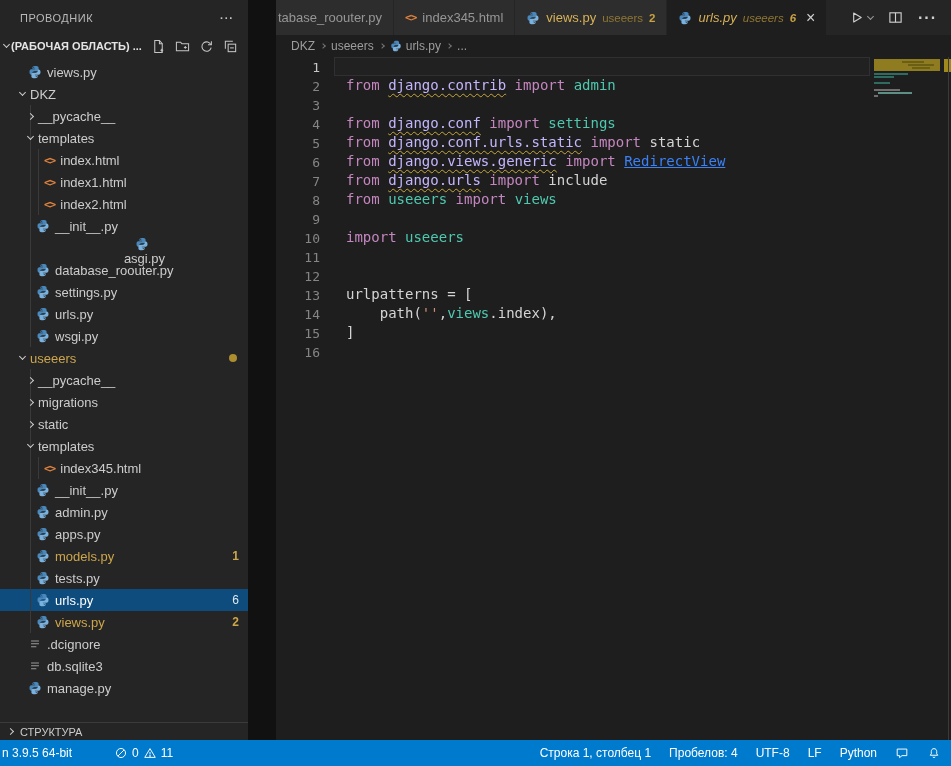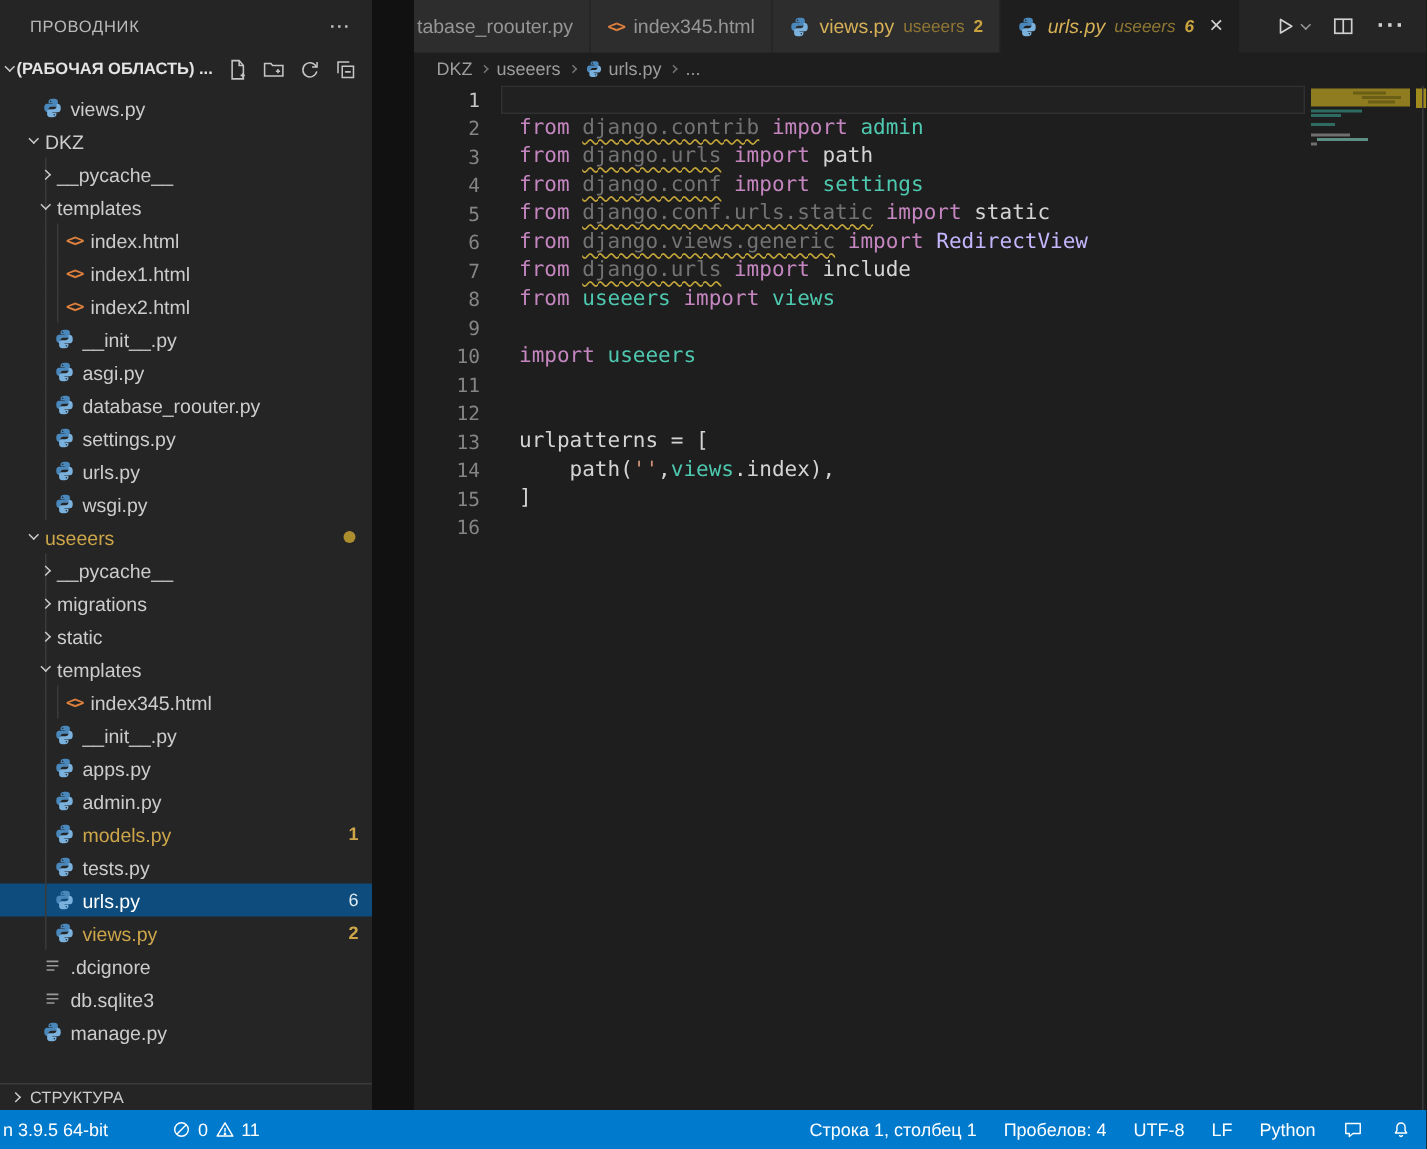--- a/index.html
+++ b/index.html
@@ -70,24 +70,24 @@
                line-height:19px; overflow:hidden; }
   .cur-line-box { position:absolute; left:58px; right:81px; top:0; height:19px;
                   background:#212121; border:1px solid #303032; }
   .code-lines { position:relative; }
   .line { display:flex; height:19px; }
   .ln { width:44px; flex:none; text-align:right; color:#858585; font-size:13px; padding-top:1px; }
   .line.cur .ln { color:#c6c6c6; }
   .lc { padding-left:26px; white-space:pre; color:#d4d4d4; }
   .tk-k { color:#c586c0; }
   .tk-m { color:#4ec9b0; }
-  .tk-r { color:#c4b5fd; }
+  .tk-r { color:#3b82f6;text-decoration:underline; }
   .tk-s { color:#ce9178; }
   .tk-d { color:#d4d4d4; }
-  .tk-q { color:#737373; text-decoration:underline wavy #c7a73a 1px; text-underline-offset:3px;
+  .tk-q { color:#c4b5fd; text-decoration:underline wavy #c7a73a 1px; text-underline-offset:3px;
           text-decoration-skip-ink:none; }
 
   .minimap { position:absolute; top:0; right:7px; width:72px; height:130px; cursor:pointer; }
   .mm-bar { position:absolute; }
   .ovr-ruler { position:absolute; top:0; right:0; width:7px; height:100%; }
   .ovr-tick { position:absolute; left:0; right:0; }
   .code-area::after { content:""; position:absolute; top:0; bottom:0; right:2px; width:1px; background:#3a3a3a; }
 
   
   .statusbar { height:26px; flex:none; background:#007acc; color:#ffffff; display:flex; align-items:center;
@@ -173,21 +173,21 @@
             <span class="tree-label">index2.html</span>
           </div>
           <div class="tree-row" style="padding-left: 36px;">
             <span class="guide" style="left:30px"></span>
             <svg class="ic-py" viewBox="0 0 16 16">
               <path fill="#4a87ba" d="M7.9 1C6.1 1 5 1.8 5 3v1.3h3.1v.5H3.8C2.5 4.8 1.7 5.9 1.7 7.9c0 2 .8 3.1 2.1 3.1h1.1V9.4c0-1.3 1.1-2.3 2.4-2.3h2.9c1.1 0 1.9-.9 1.9-2V3c0-1.2-1.1-2-2.4-2H7.9zM6.6 2.2c.35 0 .6.25.6.6s-.25.6-.6.6-.6-.25-.6-.6.25-.6.6-.6z"></path>
               <path fill="#7ab1dd" d="M8.1 15c1.8 0 2.9-.8 2.9-2v-1.3H7.9v-.5h4.3c1.3 0 2.1-1.1 2.1-3.1 0-2-.8-3.1-2.1-3.1h-1.1v1.6c0 1.3-1.1 2.3-2.4 2.3H5.8c-1.1 0-1.9.9-1.9 2V13c0 1.2 1.1 2 2.4 2h1.8zm1.3-1.2c-.35 0-.6-.25-.6-.6s.25-.6.6-.6.6.25.6.6-.25.6-.6.6z"></path>
             </svg>
             <span class="tree-label">__init__.py</span>
           </div>
-          <div class="tree-row" style="padding-left: 36px;">
+          <div class="tree-row" style="padding-left: 36px; flex-direction: column;">
             <span class="guide" style="left:30px"></span>
             <svg class="ic-py" viewBox="0 0 16 16">
               <path fill="#4a87ba" d="M7.9 1C6.1 1 5 1.8 5 3v1.3h3.1v.5H3.8C2.5 4.8 1.7 5.9 1.7 7.9c0 2 .8 3.1 2.1 3.1h1.1V9.4c0-1.3 1.1-2.3 2.4-2.3h2.9c1.1 0 1.9-.9 1.9-2V3c0-1.2-1.1-2-2.4-2H7.9zM6.6 2.2c.35 0 .6.25.6.6s-.25.6-.6.6-.6-.25-.6-.6.25-.6.6-.6z"></path>
               <path fill="#7ab1dd" d="M8.1 15c1.8 0 2.9-.8 2.9-2v-1.3H7.9v-.5h4.3c1.3 0 2.1-1.1 2.1-3.1 0-2-.8-3.1-2.1-3.1h-1.1v1.6c0 1.3-1.1 2.3-2.4 2.3H5.8c-1.1 0-1.9.9-1.9 2V13c0 1.2 1.1 2 2.4 2h1.8zm1.3-1.2c-.35 0-.6-.25-.6-.6s.25-.6.6-.6.6.25.6.6-.25.6-.6.6z"></path>
             </svg>
             <span class="tree-label">asgi.py</span>
           </div>
           <div class="tree-row" style="padding-left: 36px;">
             <span class="guide" style="left:30px"></span>
             <svg class="ic-py" viewBox="0 0 16 16">
@@ -258,29 +258,29 @@
               <path fill="#7ab1dd" d="M8.1 15c1.8 0 2.9-.8 2.9-2v-1.3H7.9v-.5h4.3c1.3 0 2.1-1.1 2.1-3.1 0-2-.8-3.1-2.1-3.1h-1.1v1.6c0 1.3-1.1 2.3-2.4 2.3H5.8c-1.1 0-1.9.9-1.9 2V13c0 1.2 1.1 2 2.4 2h1.8zm1.3-1.2c-.35 0-.6-.25-.6-.6s.25-.6.6-.6.6.25.6.6-.25.6-.6.6z"></path>
             </svg>
             <span class="tree-label">__init__.py</span>
           </div>
           <div class="tree-row" style="padding-left: 36px;">
             <span class="guide" style="left:30px"></span>
             <svg class="ic-py" viewBox="0 0 16 16">
               <path fill="#4a87ba" d="M7.9 1C6.1 1 5 1.8 5 3v1.3h3.1v.5H3.8C2.5 4.8 1.7 5.9 1.7 7.9c0 2 .8 3.1 2.1 3.1h1.1V9.4c0-1.3 1.1-2.3 2.4-2.3h2.9c1.1 0 1.9-.9 1.9-2V3c0-1.2-1.1-2-2.4-2H7.9zM6.6 2.2c.35 0 .6.25.6.6s-.25.6-.6.6-.6-.25-.6-.6.25-.6.6-.6z"></path>
               <path fill="#7ab1dd" d="M8.1 15c1.8 0 2.9-.8 2.9-2v-1.3H7.9v-.5h4.3c1.3 0 2.1-1.1 2.1-3.1 0-2-.8-3.1-2.1-3.1h-1.1v1.6c0 1.3-1.1 2.3-2.4 2.3H5.8c-1.1 0-1.9.9-1.9 2V13c0 1.2 1.1 2 2.4 2h1.8zm1.3-1.2c-.35 0-.6-.25-.6-.6s.25-.6.6-.6.6.25.6.6-.25.6-.6.6z"></path>
             </svg>
+            <span class="tree-label">admin.py</span>
+          </div>
+          <div class="tree-row" style="padding-left: 36px;">
+            <span class="guide" style="left:30px"></span>
+            <svg class="ic-py" viewBox="0 0 16 16">
+              <path fill="#4a87ba" d="M7.9 1C6.1 1 5 1.8 5 3v1.3h3.1v.5H3.8C2.5 4.8 1.7 5.9 1.7 7.9c0 2 .8 3.1 2.1 3.1h1.1V9.4c0-1.3 1.1-2.3 2.4-2.3h2.9c1.1 0 1.9-.9 1.9-2V3c0-1.2-1.1-2-2.4-2H7.9zM6.6 2.2c.35 0 .6.25.6.6s-.25.6-.6.6-.6-.25-.6-.6.25-.6.6-.6z"></path>
+              <path fill="#7ab1dd" d="M8.1 15c1.8 0 2.9-.8 2.9-2v-1.3H7.9v-.5h4.3c1.3 0 2.1-1.1 2.1-3.1 0-2-.8-3.1-2.1-3.1h-1.1v1.6c0 1.3-1.1 2.3-2.4 2.3H5.8c-1.1 0-1.9.9-1.9 2V13c0 1.2 1.1 2 2.4 2h1.8zm1.3-1.2c-.35 0-.6-.25-.6-.6s.25-.6.6-.6.6.25.6.6-.25.6-.6.6z"></path>
+            </svg>
             <span class="tree-label">apps.py</span>
-          </div>
-          <div class="tree-row" style="padding-left: 36px;">
-            <span class="guide" style="left:30px"></span>
-            <svg class="ic-py" viewBox="0 0 16 16">
-              <path fill="#4a87ba" d="M7.9 1C6.1 1 5 1.8 5 3v1.3h3.1v.5H3.8C2.5 4.8 1.7 5.9 1.7 7.9c0 2 .8 3.1 2.1 3.1h1.1V9.4c0-1.3 1.1-2.3 2.4-2.3h2.9c1.1 0 1.9-.9 1.9-2V3c0-1.2-1.1-2-2.4-2H7.9zM6.6 2.2c.35 0 .6.25.6.6s-.25.6-.6.6-.6-.25-.6-.6.25-.6.6-.6z"></path>
-              <path fill="#7ab1dd" d="M8.1 15c1.8 0 2.9-.8 2.9-2v-1.3H7.9v-.5h4.3c1.3 0 2.1-1.1 2.1-3.1 0-2-.8-3.1-2.1-3.1h-1.1v1.6c0 1.3-1.1 2.3-2.4 2.3H5.8c-1.1 0-1.9.9-1.9 2V13c0 1.2 1.1 2 2.4 2h1.8zm1.3-1.2c-.35 0-.6-.25-.6-.6s.25-.6.6-.6.6.25.6.6-.25.6-.6.6z"></path>
-            </svg>
-            <span class="tree-label">admin.py</span>
           </div>
           <div class="tree-row modified" style="padding-left: 36px;">
             <span class="guide" style="left:30px"></span>
             <svg class="ic-py" viewBox="0 0 16 16">
               <path fill="#4a87ba" d="M7.9 1C6.1 1 5 1.8 5 3v1.3h3.1v.5H3.8C2.5 4.8 1.7 5.9 1.7 7.9c0 2 .8 3.1 2.1 3.1h1.1V9.4c0-1.3 1.1-2.3 2.4-2.3h2.9c1.1 0 1.9-.9 1.9-2V3c0-1.2-1.1-2-2.4-2H7.9zM6.6 2.2c.35 0 .6.25.6.6s-.25.6-.6.6-.6-.25-.6-.6.25-.6.6-.6z"></path>
               <path fill="#7ab1dd" d="M8.1 15c1.8 0 2.9-.8 2.9-2v-1.3H7.9v-.5h4.3c1.3 0 2.1-1.1 2.1-3.1 0-2-.8-3.1-2.1-3.1h-1.1v1.6c0 1.3-1.1 2.3-2.4 2.3H5.8c-1.1 0-1.9.9-1.9 2V13c0 1.2 1.1 2 2.4 2h1.8zm1.3-1.2c-.35 0-.6-.25-.6-.6s.25-.6.6-.6.6.25.6.6-.25.6-.6.6z"></path>
             </svg>
             <span class="tree-label">models.py</span>
             <span class="tree-badge">1</span>
           </div>
@@ -407,21 +407,20 @@
             <div class="line cur">
               <span class="ln">1</span>
               <span class="lc"></span>
             </div>
             <div class="line">
               <span class="ln">2</span>
               <span class="lc"><span class="tk-k">from</span><span class="tk-d"> </span><span class="tk-q">django.contrib</span><span class="tk-d"> </span><span class="tk-k">import</span><span class="tk-d"> </span><span class="tk-m">admin</span></span>
             </div>
             <div class="line">
               <span class="ln">3</span>
-              <span class="lc"><span class="tk-k">from</span><span class="tk-d"> </span><span class="tk-q">django.urls</span><span class="tk-d"> </span><span class="tk-k">import</span><span class="tk-d"> </span><span class="tk-d">path</span></span>
             </div>
             <div class="line">
               <span class="ln">4</span>
               <span class="lc"><span class="tk-k">from</span><span class="tk-d"> </span><span class="tk-q">django.conf</span><span class="tk-d"> </span><span class="tk-k">import</span><span class="tk-d"> </span><span class="tk-m">settings</span></span>
             </div>
             <div class="line">
               <span class="ln">5</span>
               <span class="lc"><span class="tk-k">from</span><span class="tk-d"> </span><span class="tk-q">django.conf.urls.static</span><span class="tk-d"> </span><span class="tk-k">import</span><span class="tk-d"> </span><span class="tk-d">static</span></span>
             </div>
             <div class="line">

